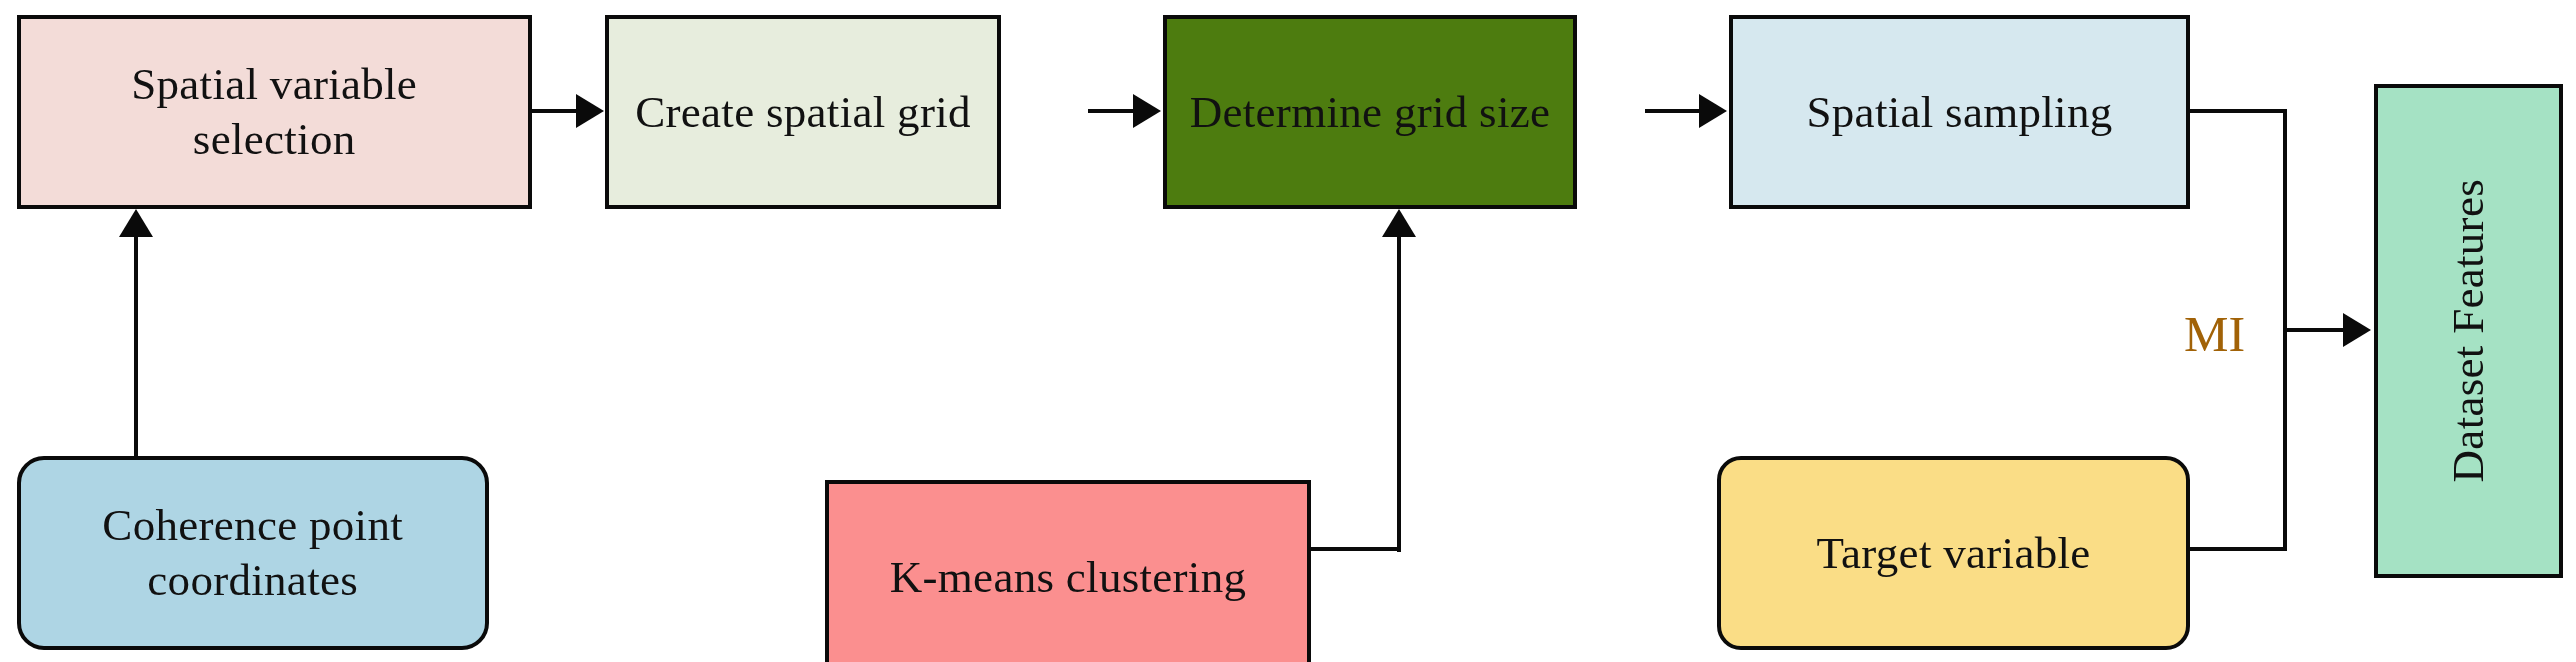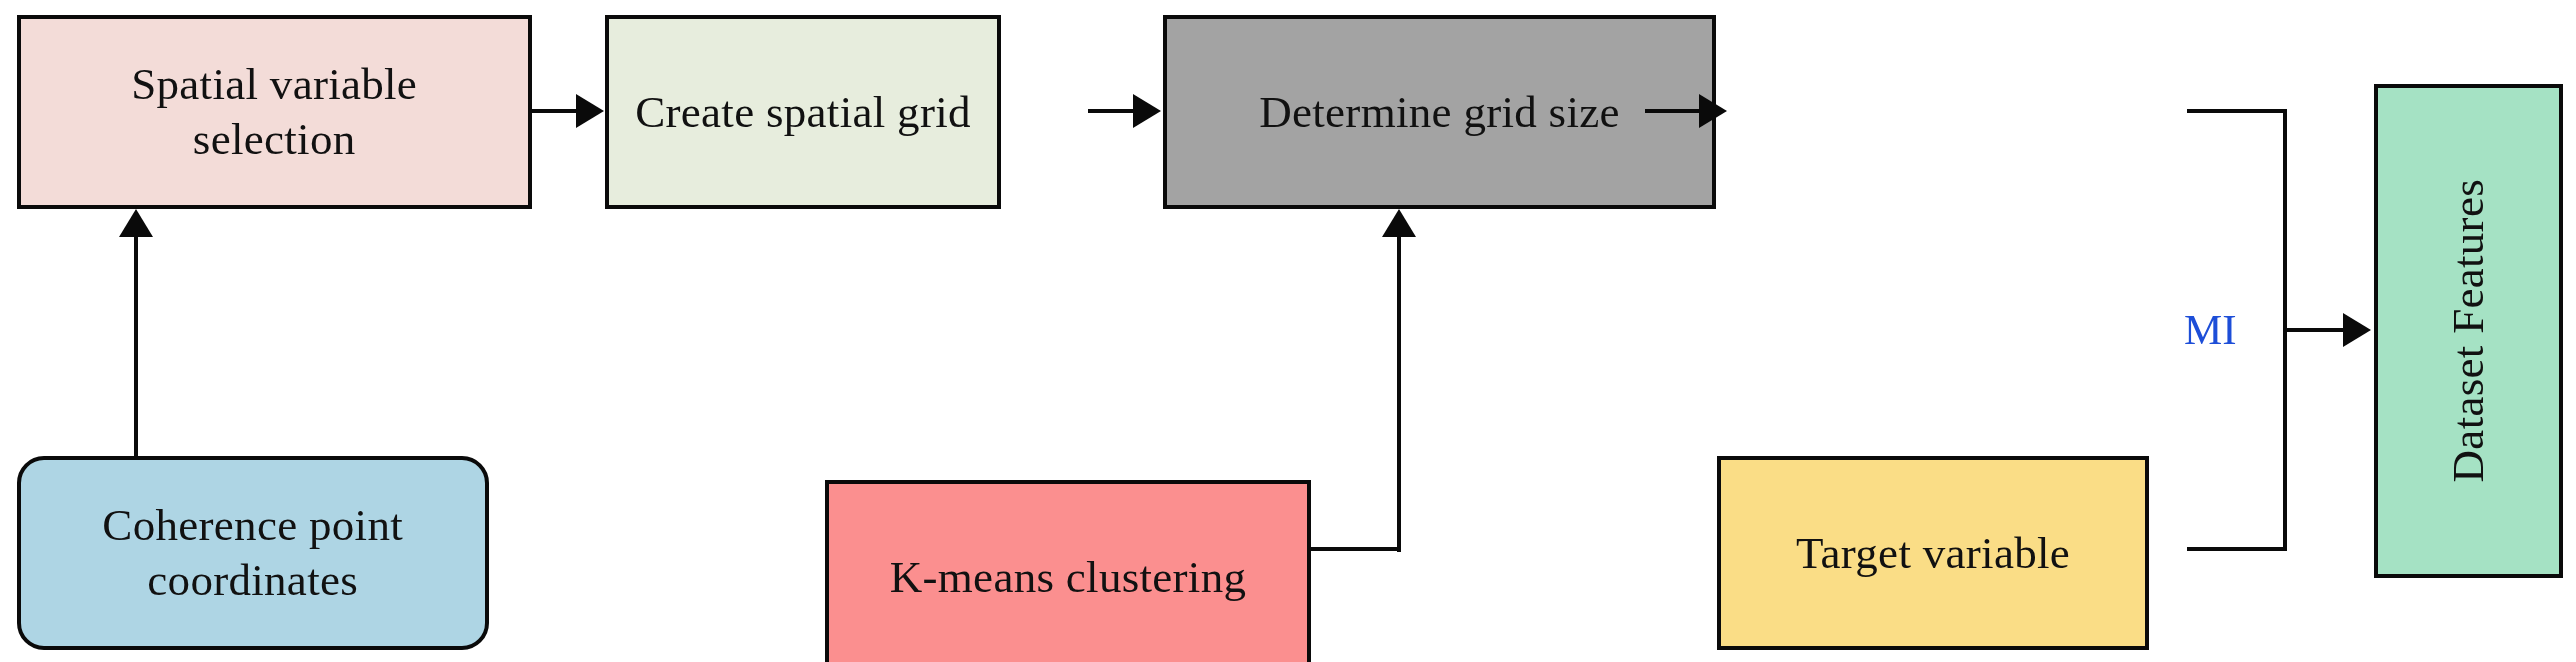--- a/index.html
+++ b/index.html
@@ -29,25 +29,25 @@
   }
   .node .label {
     display: block;
     padding: 0 11.7px;
     font-size: 45px;
     letter-spacing: 0.3px;
   }
   
   #n-spatial-variable-selection { left: 16.7px;   top: 15px;  width: 515px; height: 194px; background: #f3dcd8; }
   #n-create-spatial-grid        { left: 605px;  top: 15px;  width: 396px; height: 194px; background: #e7eddd; }
-  #n-determine-grid-size        { left: 1163px; top: 15px;  width: 553px; height: 194px; background: #a3a3a3; }
+  #n-determine-grid-size        { left: 1163px; top: 15px;  width: 414px; height: 194px; background: #4d7c0f; }
   #n-spatial-sampling           { left: 1729px; top: 15px;  width: 461px; height: 194px; background: #d6e8ef; }
   #n-coherence-point-coordinates{ left: 16.7px;   top: 456px; width: 472px; height: 194px; background: #aed5e4; border-radius: 27px; }
   #n-kmeans-clustering          { left: 825px;  top: 480px; width: 486px; height: 194px; background: #fb8f8f; }
-  #n-target-variable            { left: 1717px; top: 456px; width: 432px; height: 194px; background: #fadd86; }
+  #n-target-variable            { left: 1717px; top: 456px; width: 473px; height: 194px; background: #fadd86; border-radius: 24px; }
   #n-dataset-features           { left: 2374px; top: 84px; width: 189px; height: 494px; background: #a5e2c4; }
 
   #n-dataset-features .label {
     writing-mode: vertical-rl;
     text-orientation: mixed;
     transform: rotate(180deg);
     padding: 0;
     white-space: nowrap;
   }
 
@@ -70,42 +70,45 @@
     border-left: 28px solid #0a0a0a;
   }
   .arrow-up {
     border-left: 17.5px solid transparent;
     border-right: 17.5px solid transparent;
     border-bottom: 28px solid #0a0a0a;
   }
 
   .edge-label {
     position: absolute;
-    font-size: 43px;
-    color: #1d4ed8;
+    font-size: 50px;
+    color: #a16207;
     white-space: nowrap;
   }
 </style>
 </head>
 <body>
 
 <div id="canvas">
 
   <div class="node" id="n-spatial-variable-selection">
     <span class="label">Spatial variable<br>selection</span>
   </div>
 
   <div class="node" id="n-create-spatial-grid">
     <span class="label">Create spatial grid</span>
   </div>
 
   <div class="node" id="n-determine-grid-size">
     <span class="label">Determine grid size</span>
   </div>
 
+  <div class="node" id="n-spatial-sampling">
+    <span class="label">Spatial sampling</span>
+  </div>
 
   <div class="node" id="n-coherence-point-coordinates">
     <span class="label">Coherence point<br>coordinates</span>
   </div>
 
   <div class="node" id="n-kmeans-clustering">
     <span class="label">K-means clustering</span>
   </div>
 
   <div class="node" id="n-target-variable">

